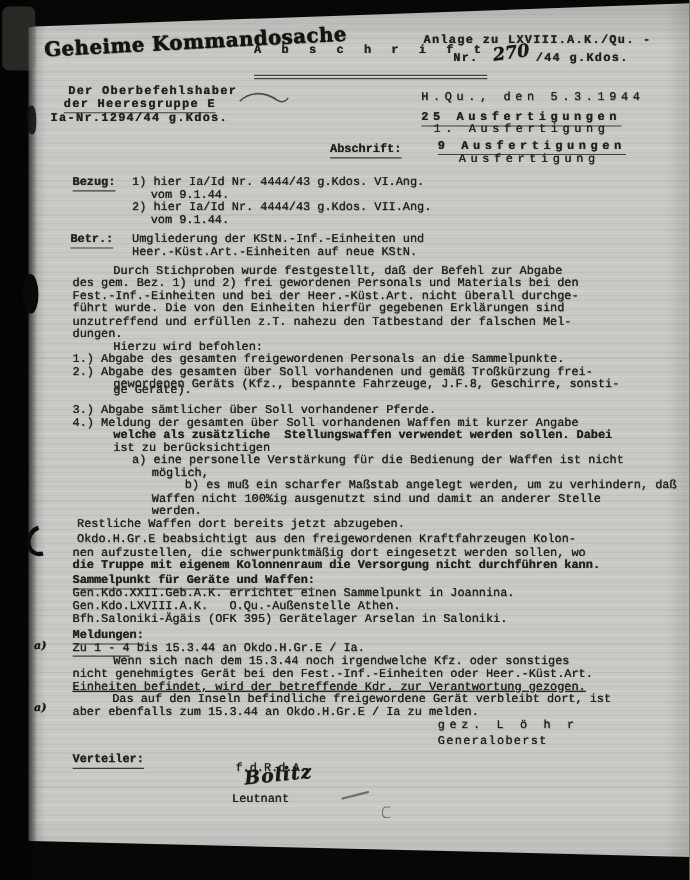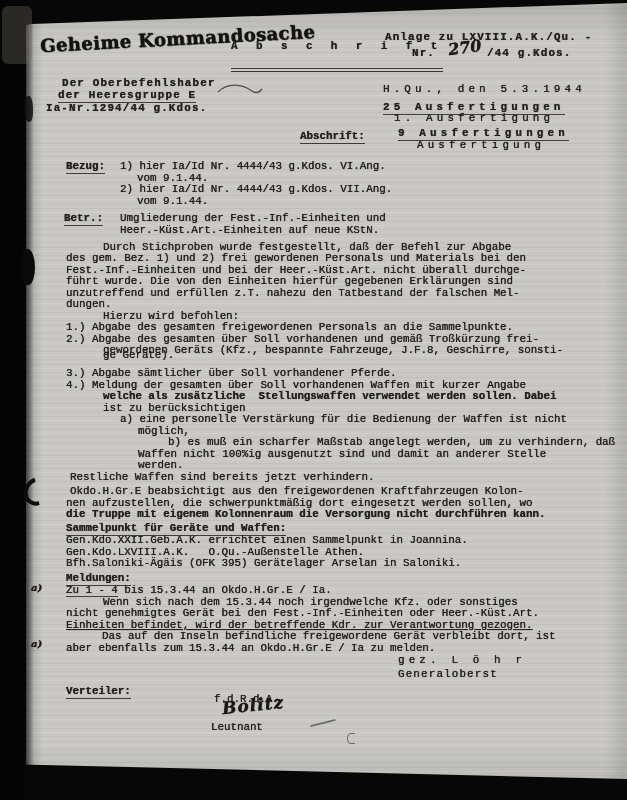--- a/index.html
+++ b/index.html
@@ -97,21 +97,21 @@
 <div class="ln wide b" style="left:398px;top:128px;"><span class="u">9 Ausfertigungen</span></div>
 <div class="ln wide" style="left:417px;top:140px;">Ausfertigung</div>
 
 <div class="ln b" style="left:66px;top:161px;"><span class="u">Bezug:</span></div>
 <div class="ln" style="left:120px;top:161px;">1) hier Ia/Id Nr. 4444/43 g.Kdos. VI.Ang.</div>
 <div class="ln" style="left:137px;top:172.5px;">vom 9.1.44.</div>
 <div class="ln" style="left:120px;top:184px;">2) hier Ia/Id Nr. 4444/43 g.Kdos. VII.Ang.</div>
 <div class="ln" style="left:137px;top:195.5px;">vom 9.1.44.</div>
 
 <div class="ln b" style="left:64px;top:213px;"><span class="u">Betr.:</span></div>
-<div class="ln" style="left:120px;top:213px;">Umgliederung der Fest.-Inf.-Einheiten und</div>
+<div class="ln" style="left:120px;top:213px;">Umgliederung der KStN.-Inf.-Einheiten und</div>
 <div class="ln" style="left:120px;top:224.5px;">Heer.-Küst.Art.-Einheiten auf neue KStN.</div>
 
 <div class="ln" style="left:103px;top:242px;">Durch Stichproben wurde festgestellt, daß der Befehl zur Abgabe</div>
 <div class="ln" style="left:66px;top:253.4px;">des gem. Bez. 1) und 2) frei gewordenen Personals und Materials bei den</div>
 <div class="ln" style="left:66px;top:264.8px;">Fest.-Inf.-Einheiten und bei der Heer.-Küst.Art. nicht überall durchge-</div>
 <div class="ln" style="left:66px;top:276.2px;">führt wurde. Die von den Einheiten hierfür gegebenen Erklärungen sind</div>
 <div class="ln" style="left:66px;top:287.6px;">unzutreffend und erfüllen z.T. nahezu den Tatbestand der falschen Mel-</div>
 <div class="ln" style="left:66px;top:299px;">dungen.</div>
 
 <div class="ln" style="left:103px;top:310.5px;">Hierzu wird befohlen:</div>
@@ -121,21 +121,21 @@
 <div class="ln" style="left:103px;top:350px;">ge Geräte).</div>
 <div class="ln" style="left:66px;top:368px;">3.) Abgabe sämtlicher über Soll vorhandener Pferde.</div>
 <div class="ln" style="left:66px;top:379.5px;">4.) Meldung der gesamten über Soll vorhandenen Waffen mit kurzer Angabe</div>
 <div class="ln" style="left:103px;top:391px;font-weight:bold;">welche als zusätzliche  Stellungswaffen verwendet werden sollen. Dabei</div>
 <div class="ln" style="left:103px;top:402.5px;">ist zu berücksichtigen</div>
 <div class="ln" style="left:120px;top:414px;">a) eine personelle Verstärkung für die Bedienung der Waffen ist nicht</div>
 <div class="ln" style="left:138px;top:425.5px;">möglich,</div>
 <div class="ln" style="left:120px;top:437px;padding-left:48px;">b) es muß ein scharfer Maßstab angelegt werden, um zu verhindern, daß</div>
 <div class="ln" style="left:138px;top:448.5px;">Waffen nicht 100%ig ausgenutzt sind und damit an anderer Stelle</div>
 <div class="ln" style="left:138px;top:460px;">werden.</div>
-<div class="ln" style="left:70px;top:471.5px;">Restliche Waffen sind bereits jetzt verhindern.</div>
+<div class="ln" style="left:70px;top:471.5px;">Restliche Waffen dort bereits jetzt abzugeben.</div>
 
 <div class="ln" style="left:70px;top:486px;">Okdo.H.Gr.E beabsichtigt aus den freigewordenen Kraftfahrzeugen Kolon-</div>
 <div class="ln" style="left:66px;top:497.5px;">nen aufzustellen, die schwerpunktmäßig dort eingesetzt werden sollen, wo</div>
 <div class="ln" style="left:66px;top:509px;font-weight:bold;">die Truppe mit eigenem Kolonnenraum die Versorgung nicht durchführen kann.</div>
 
 <div class="ln b" style="left:66px;top:523px;"><span class="u">Sammelpunkt für Geräte und Waffen:</span></div>
 <div class="ln" style="left:66px;top:535px;">Gen.Kdo.XXII.Geb.A.K. errichtet einen Sammelpunkt in Joannina.</div>
 <div class="ln" style="left:66px;top:546.5px;">Gen.Kdo.LXVIII.A.K.   O.Qu.-Außenstelle Athen.</div>
 <div class="ln" style="left:66px;top:558px;">Bfh.Saloniki-Ägäis (OFK 395) Gerätelager Arselan in Saloniki.</div>
 

